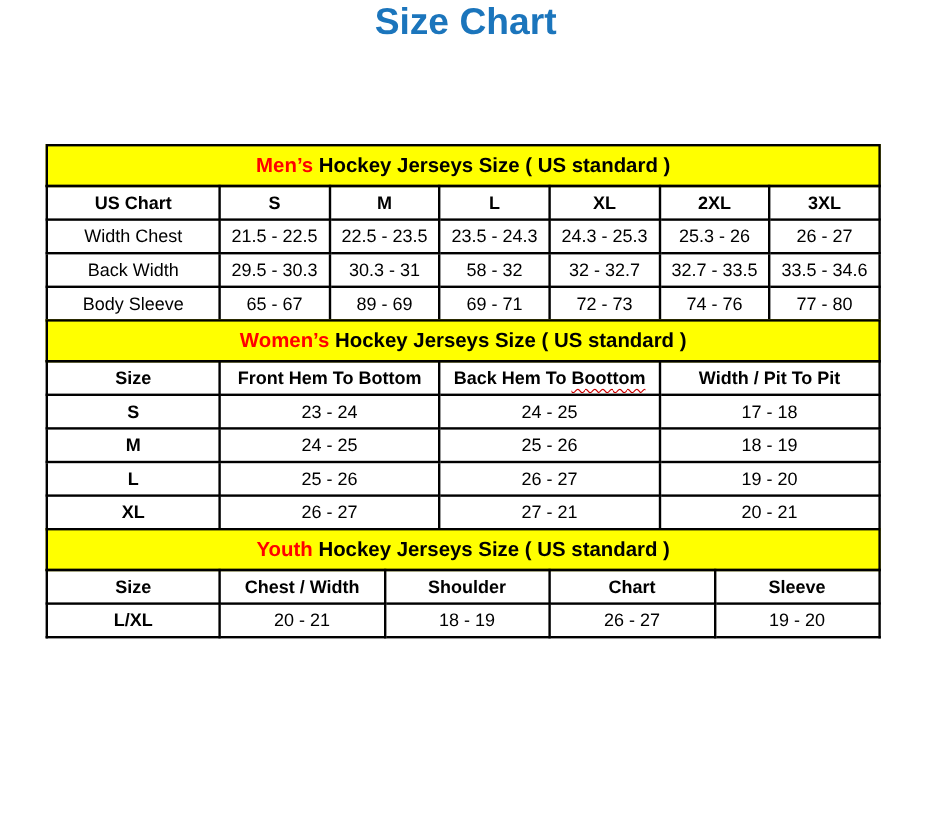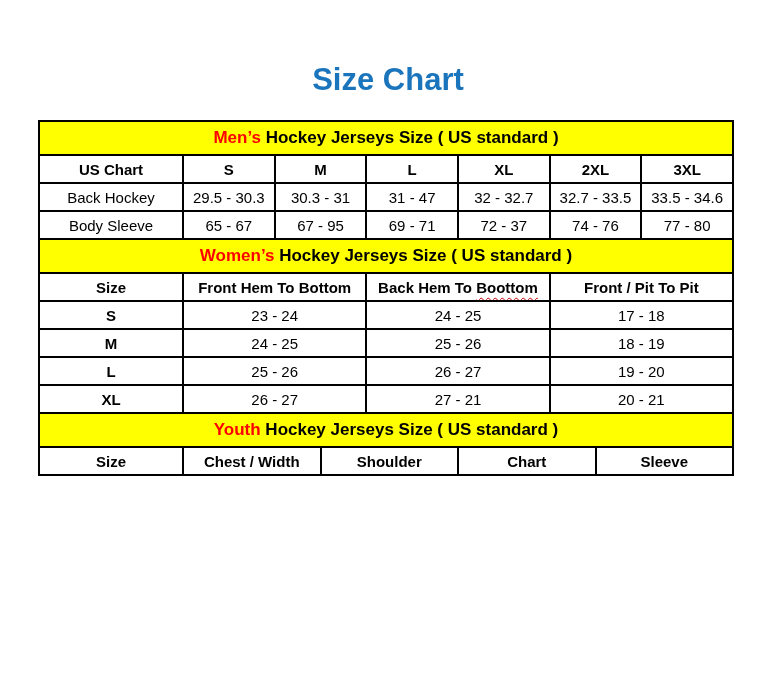--- a/index.html
+++ b/index.html
@@ -10,21 +10,20 @@
   }
   .page {
     position: relative;
     width: 776px;
     height: 692px;
     background: #ffffff;
     overflow: hidden;
   }
   .title {
     margin: 0;
-    padding-top: 62px;
     text-align: center;
     color: #1b75bc;
     font-size: 31px;
     font-weight: bold;
   }
   .chart {
     position: absolute;
     left: 38px;
     top: 120px;
     width: 696px;
@@ -96,55 +95,64 @@
               <th>S</th>
               <th>M</th>
               <th>L</th>
               <th>XL</th>
               <th>2XL</th>
               <th>3XL</th>
             </tr>
           </thead>
           <tbody>
             <tr>
-              <td>Back Hockey</td>
+              <td>Width Chest</td>
+              <td>21.5 - 22.5</td>
+              <td>22.5 - 23.5</td>
+              <td>23.5 - 24.3</td>
+              <td>24.3 - 25.3</td>
+              <td>25.3 - 26</td>
+              <td>26 - 27</td>
+            </tr>
+            <tr>
+              <td>Back Width</td>
               <td>29.5 - 30.3</td>
               <td>30.3 - 31</td>
-              <td>31 - 47</td>
+              <td>58 - 32</td>
               <td>32 - 32.7</td>
               <td>32.7 - 33.5</td>
               <td>33.5 - 34.6</td>
             </tr>
             <tr>
               <td>Body Sleeve</td>
               <td>65 - 67</td>
-              <td>67 - 95</td>
+              <td>89 - 69</td>
               <td>69 - 71</td>
-              <td>72 - 37</td>
+              <td>72 - 73</td>
               <td>74 - 76</td>
               <td>77 - 80</td>
             </tr>
           </tbody>
         </table>
       </div>
       <div class="section section-womens">
         <div class="band"><span class="band-red">Women’s</span><span> Hockey Jerseys Size ( US standard )</span></div>
         <table>
           <colgroup>
             <col style="width: 144px;">
             <col>
             <col>
             <col>
           </colgroup>
           <thead>
             <tr>
               <th>Size</th>
               <th>Front Hem To Bottom</th>
               <th>Back Hem To <span class="wavy">Boottom</span></th>
-              <th>Front / Pit To Pit</th>
+              <th>Width / Pit To Pit</th>
             </tr>
           </thead>
           <tbody>
             <tr>
               <td>S</td>
               <td>23 - 24</td>
               <td>24 - 25</td>
               <td>17 - 18</td>
             </tr>
             <tr>
@@ -181,17 +189,24 @@
           <thead>
             <tr>
               <th>Size</th>
               <th>Chest / Width</th>
               <th>Shoulder</th>
               <th>Chart</th>
               <th>Sleeve</th>
             </tr>
           </thead>
           <tbody>
+            <tr>
+              <td>L/XL</td>
+              <td>20 - 21</td>
+              <td>18 - 19</td>
+              <td>26 - 27</td>
+              <td>19 - 20</td>
+            </tr>
           </tbody>
         </table>
       </div>
     </div>
 </div>
 
 </body></html>

